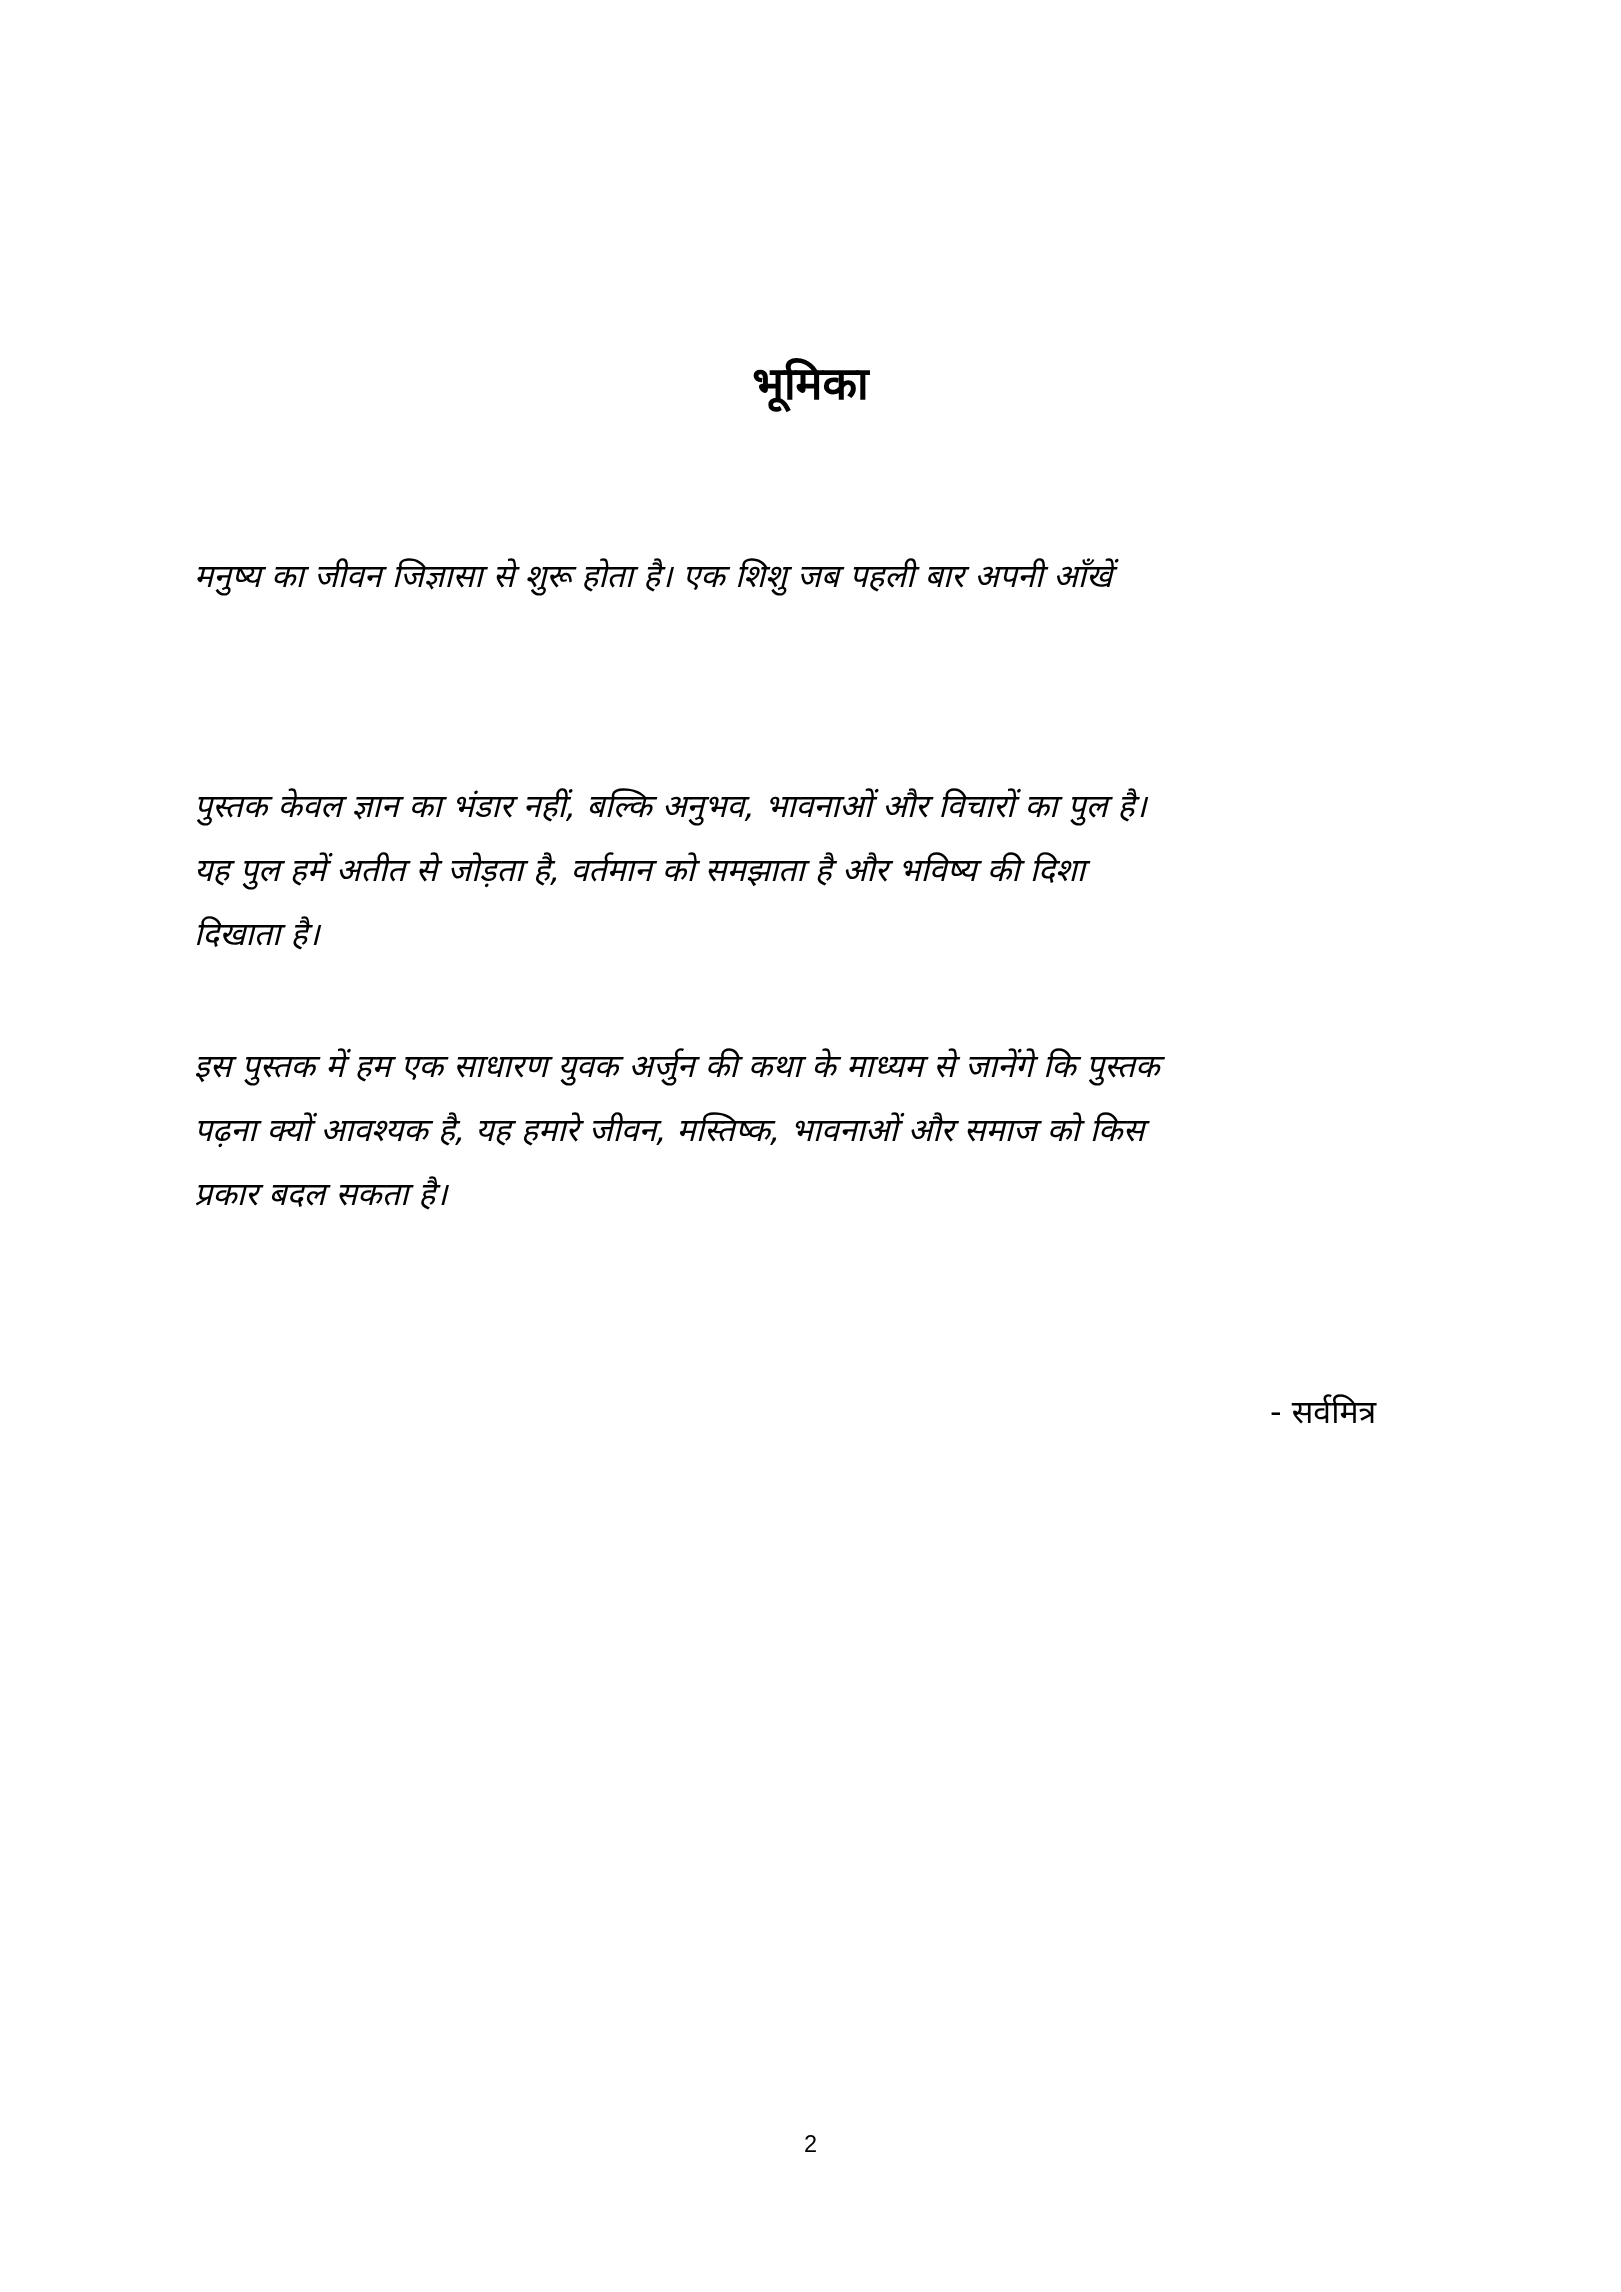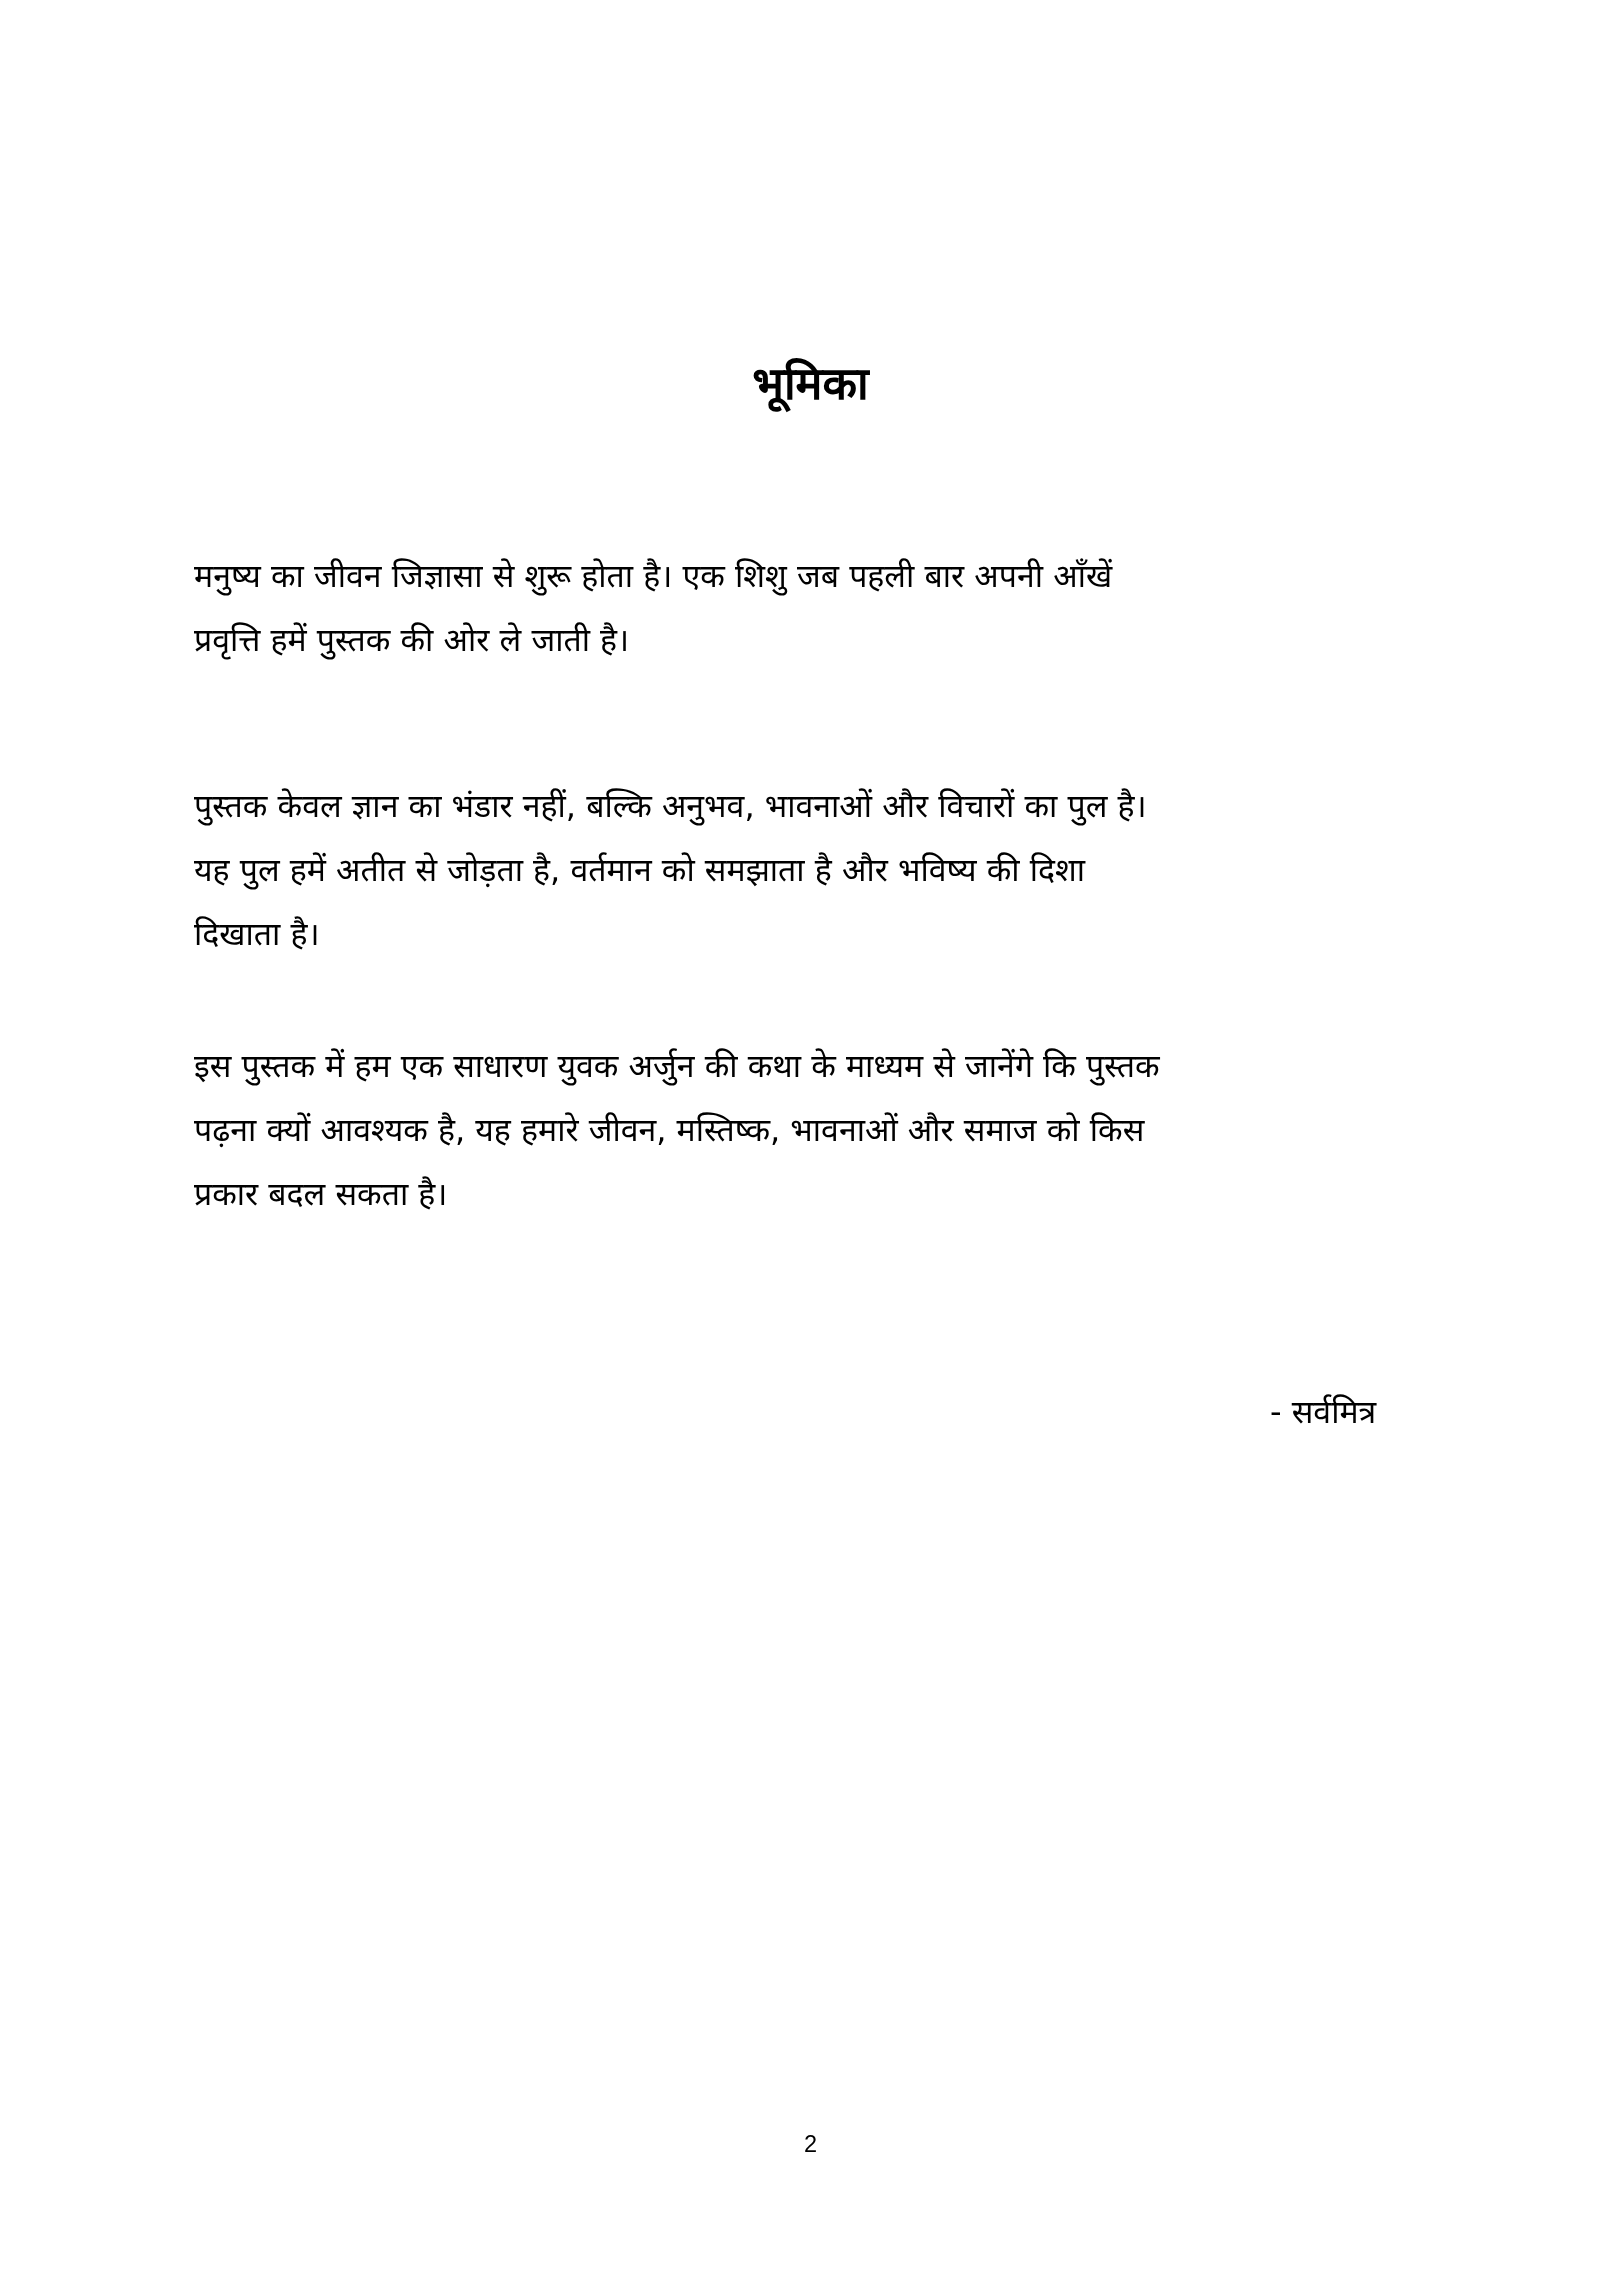--- a/index.html
+++ b/index.html
@@ -39,20 +39,21 @@
       font-size: 32px;
       line-height: 64px;
     }
     .para {
       margin: 0;
       padding: 0;
     }
     .line {
       display: block;
       white-space: nowrap;
+      font-style: italic;
     }
     #para-1 { top: 544px; }
     #para-2 { top: 774px; }
     #para-3 { top: 1034px; }
     .signature {
       position: absolute;
       top: 1380px;
       left: 1230px;
       font-size: 32px;
       line-height: 64px;
@@ -72,21 +73,20 @@
   </style>
 </head>
 <body>
 
 <div class="page">
 
   <h1 class="title">भूमिका</h1>
 
   <div class="body-text para" id="para-1">
     <span class="line">मनुष्य का जीवन जिज्ञासा से शुरू होता है। एक शिशु जब पहली बार अपनी आँखें</span>
-    <span class="line">प्रवृत्ति हमें पुस्तक की ओर ले जाती है।</span>
   </div>
 
   <div class="body-text para" id="para-3">
     <span class="line">इस पुस्तक में हम एक साधारण युवक अर्जुन की कथा के माध्यम से जानेंगे कि पुस्तक</span>
     <span class="line">पढ़ना क्यों आवश्यक है, यह हमारे जीवन, मस्तिष्क, भावनाओं और समाज को किस</span>
     <span class="line">प्रकार बदल सकता है।</span>
   </div>
 
   <div class="body-text para" id="para-2">
     <span class="line">पुस्तक केवल ज्ञान का भंडार नहीं, बल्कि अनुभव, भावनाओं और विचारों का पुल है।</span>

